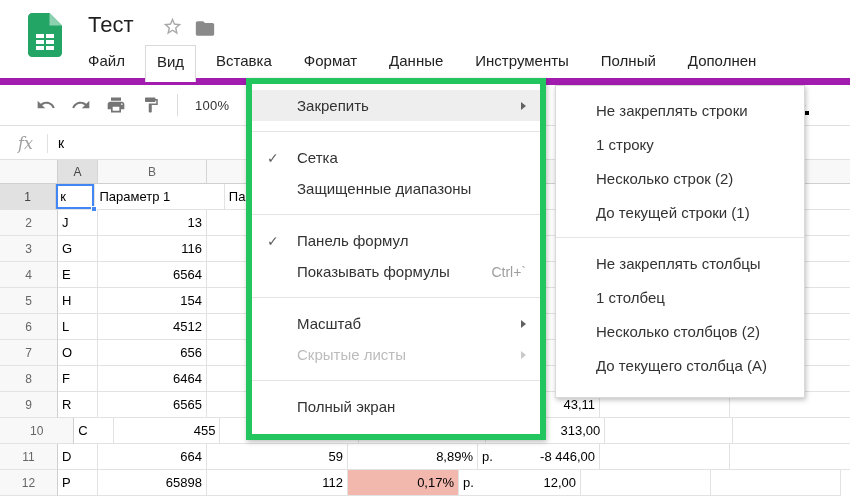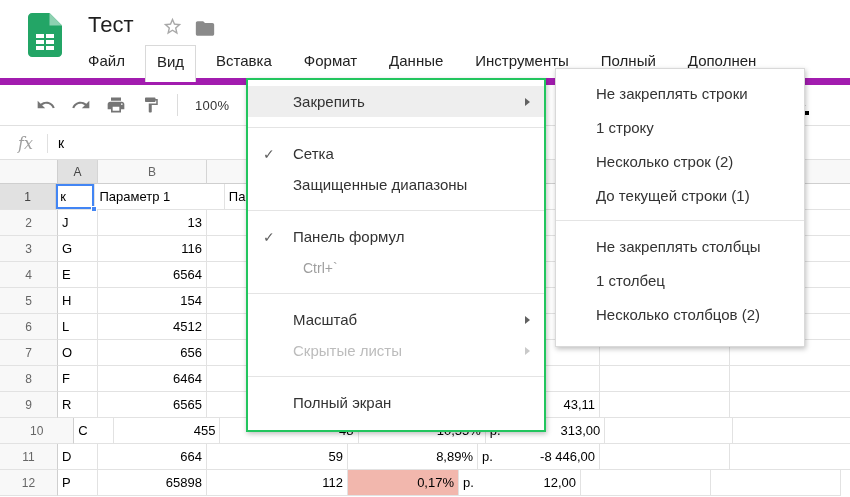--- a/index.html
+++ b/index.html
@@ -48,22 +48,22 @@
            font-size:12px; color:#666; display:flex; align-items:center; justify-content:center; }
   .row-h.sel { background:#e1e1e1; color:#444; }
   .cell { position:relative; border-right:1px solid #e2e2e2; border-bottom:1px solid #e2e2e2;
           font-size:13px; color:#000; display:flex; align-items:center; padding:0 4px; background:#fff; overflow:visible; white-space:nowrap; }
   .cell .t-r { margin-left:auto;text-align:center; }
   .cell .cur-sym { margin-right:auto; }
   .cell.cur { z-index:5; box-shadow: inset 0 0 0 2px #4285f4; }
   .fill-handle { position:absolute; right:-3px; bottom:-3px; width:6px; height:6px; background:#4285f4; border:1px solid #fff; z-index:6; }
   
   .menu-panel { position:absolute; left:246px; top:78px; width:300px; background:#fff;
-    border:2px solid #22c55e; box-shadow:1px 2px 5px rgba(0,0,0,.25); z-index:20; padding:6px 0 12px; }
-  .submenu-panel { position:absolute; left:555px; top:68px; width:250px; background:#fff;
+    border:6px solid #22c55e; box-shadow:1px 2px 5px rgba(0,0,0,.25); z-index:20; padding:6px 0 12px; }
+  .submenu-panel { position:absolute; left:555px; top:85px; width:250px; background:#fff;
     border:1px solid #d9d9d9; box-shadow:1px 2px 5px rgba(0,0,0,.25); z-index:21; padding:7px 0 15px; }
   .menu-item { height:31px; display:flex; align-items:center; font-size:15px; color:#333; padding-right:14px; cursor:default; }
   .submenu-panel .menu-item { height:34px; padding-left:40px; }
   .menu-item.hover { background:#eee; }
   .menu-item.disabled { color:#bcbcbc; }
   .mi-icon { width:45px; padding-left:15px; color:#616161; font-size:14px; flex:none; }
   .mi-label { flex:1; white-space:nowrap; }
   .mi-shortcut { color:#9e9e9e; font-size:14px; margin-left:10px; }
   .mi-arrow { width:0; height:0; border-left:5px solid #616161; border-top:4px solid transparent; border-bottom:4px solid transparent; margin-left:8px; flex:none; }
   .menu-item.disabled .mi-arrow { border-left-color:#c9c9c9; }
@@ -373,20 +373,21 @@
         <span class="mi-icon"></span>
         <span class="mi-label">Защищенные диапазоны</span>
       </div>
       <div class="menu-divider"></div>
       <div class="menu-item">
         <span class="mi-icon">✓</span>
         <span class="mi-label">Панель формул</span>
       </div>
       <div class="menu-item">
         <span class="mi-icon"></span>
+        <span class="mi-label">Показывать формулы</span>
         <span class="mi-shortcut">Ctrl+`</span>
       </div>
       <div class="menu-divider"></div>
       <div class="menu-item">
         <span class="mi-icon"></span>
         <span class="mi-label">Масштаб</span>
         <span class="mi-arrow"></span>
       </div>
       <div class="menu-item disabled">
         <span class="mi-icon"></span>
@@ -416,15 +417,18 @@
       <div class="menu-divider"></div>
       <div class="menu-item">
         <span class="mi-label">Не закреплять столбцы</span>
       </div>
       <div class="menu-item">
         <span class="mi-label">1 столбец</span>
       </div>
       <div class="menu-item">
         <span class="mi-label">Несколько столбцов (2)</span>
       </div>
+      <div class="menu-item">
+        <span class="mi-label">До текущего столбца (А)</span>
+      </div>
     </div>
 
 </div>
 
 </body></html>

